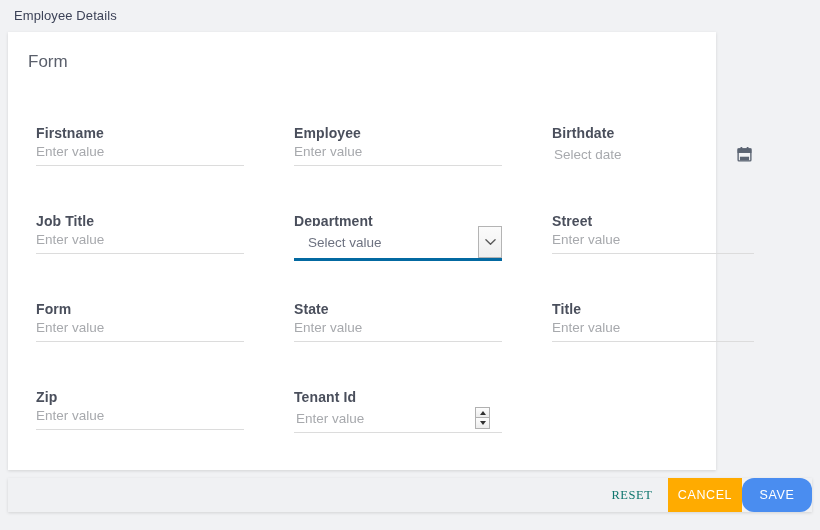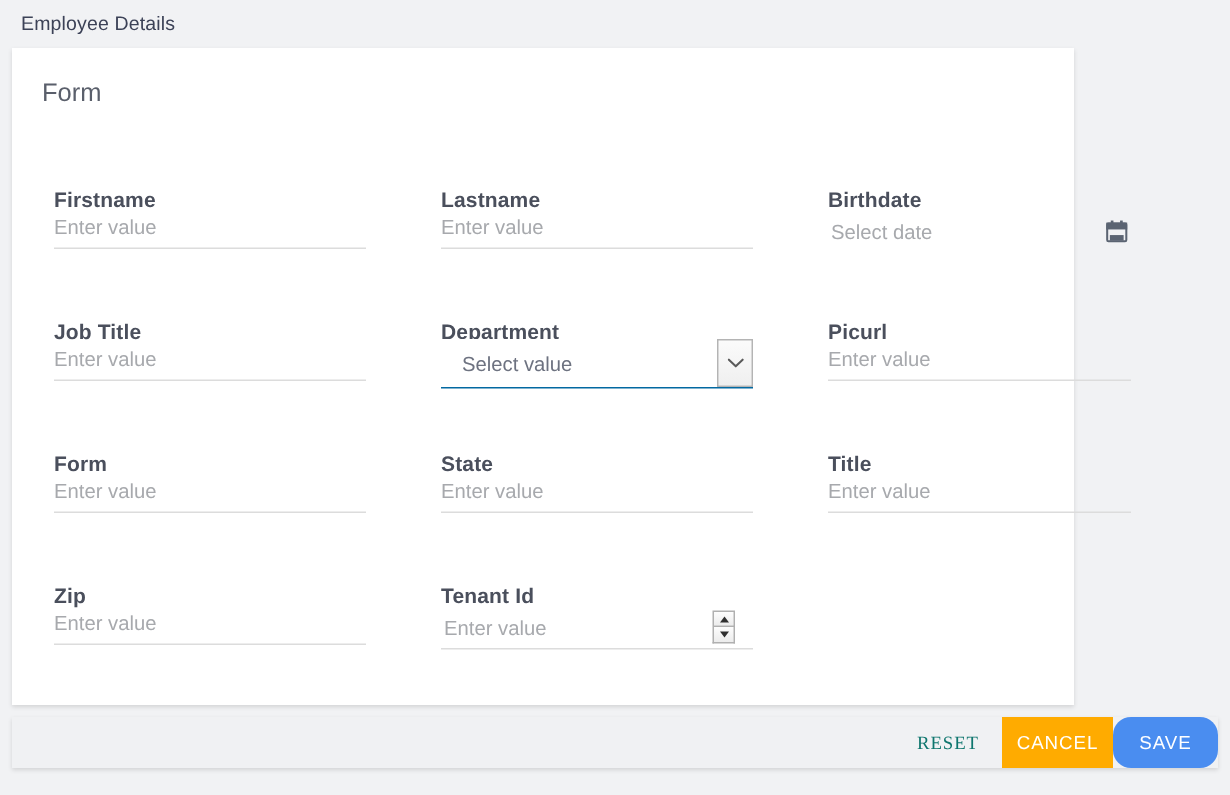--- a/index.html
+++ b/index.html
@@ -142,21 +142,21 @@
     justify-content: center;
   }
 
   
   .select-wrap {
     position: absolute;
     left: 10px;
     top: 28px;
     right: 40px;
     height: 32px;
-    border-bottom: 1px solid #0369a1;
+    border-bottom: 3px solid #0369a1;
     display: flex;
     align-items: stretch;
     gap: 16px;
   }
   .sel-text {
     flex: 1 1 auto;
     display: flex;
     align-items: center;
     font-size: 13.5px;
     color: #6d7280;
@@ -276,21 +276,21 @@
   <div class="grid">
 
     <div class="field">
       <div class="field-label">Firstname</div>
       <div class="input-wrap">
         <input class="txt-input" type="text" placeholder="Enter value" style="">
       </div>
     </div>
 
     <div class="field">
-      <div class="field-label">Lastname</div>
+      <div class="field-label">Employee</div>
       <div class="input-wrap">
         <input class="txt-input" type="text" placeholder="Enter value" style="">
       </div>
     </div>
 
     <div class="field">
       <div class="field-label">Birthdate</div>
       <div class="date-wrap">
         <input class="date-input" type="text" placeholder="Select date" style="">
         <button class="cal-btn">
@@ -318,21 +318,21 @@
         <div class="sel-text">Select value</div>
         <div class="sel-arrow">
           <svg width="11" height="8" viewBox="0 0 12 8">
             <path d="M1 1.6 L6 6.4 L11 1.6" fill="none" stroke="#5a5a5a" stroke-width="1.5" stroke-linecap="round" stroke-linejoin="round"></path>
           </svg>
         </div>
       </div>
     </div>
 
     <div class="field">
-      <div class="field-label">Picurl</div>
+      <div class="field-label">Street</div>
       <div class="input-wrap">
         <input class="txt-input" type="text" placeholder="Enter value" style="">
       </div>
     </div>
 
     <div class="field">
       <div class="field-label">Form</div>
       <div class="input-wrap">
         <input class="txt-input" type="text" placeholder="Enter value" style="">
       </div>

